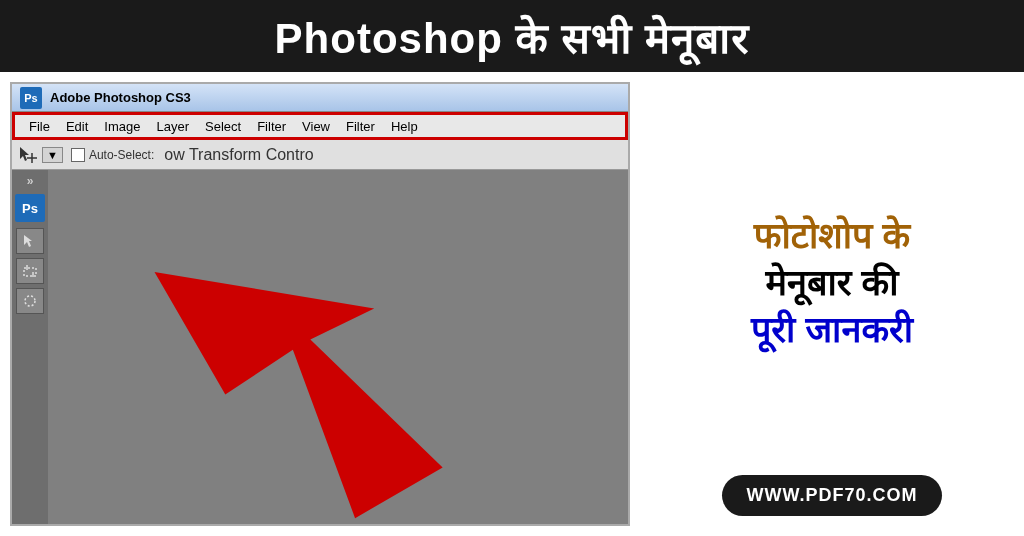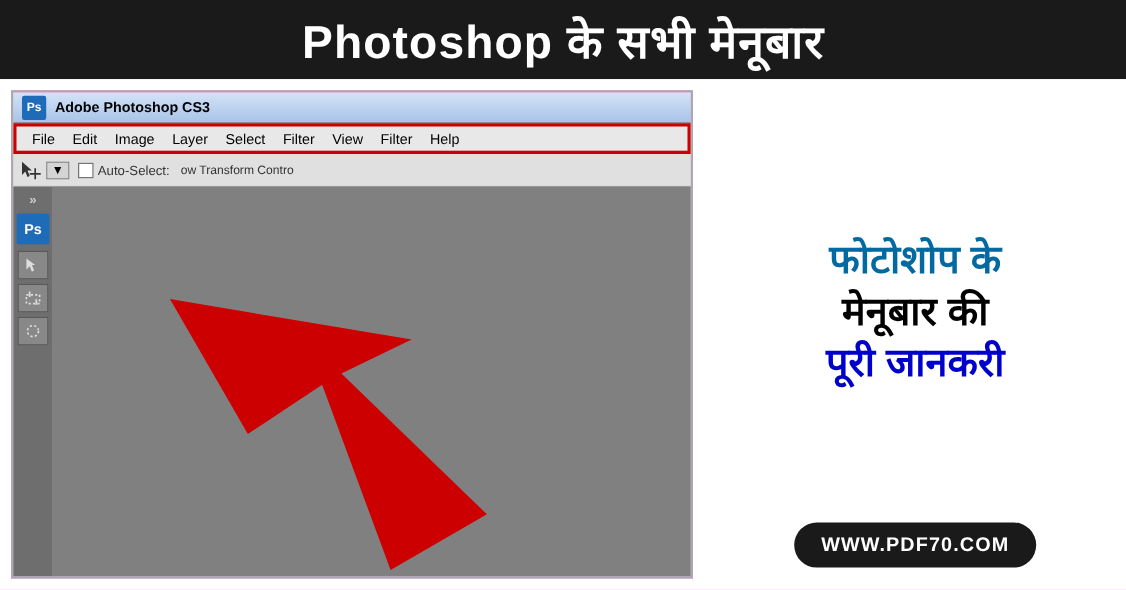--- a/index.html
+++ b/index.html
@@ -136,21 +136,21 @@
 
     .checkbox-box {
       width: 14px;
       height: 14px;
       border: 1px solid #666;
       background: #fff;
       margin-right: 4px;
     }
 
     .transform-text {
-      font-size: 11px;
+      font-size: 16px;
       color: #333;
     }
 
     
     .ps-canvas-area {
       display: flex;
       height: calc(100% - 86px);
     }
 
     
@@ -218,21 +218,21 @@
     }
 
     .hindi-title {
       font-size: 36px;
       font-weight: 900;
       line-height: 1.3;
       text-align: center;
     }
 
     .hindi-line1 {
-      color: #0369a1;
+      color: #a16207;
     }
 
     .hindi-line2 {
       color: #000;
     }
 
     .hindi-line3 {
       color: #0000cc;
     }
 

